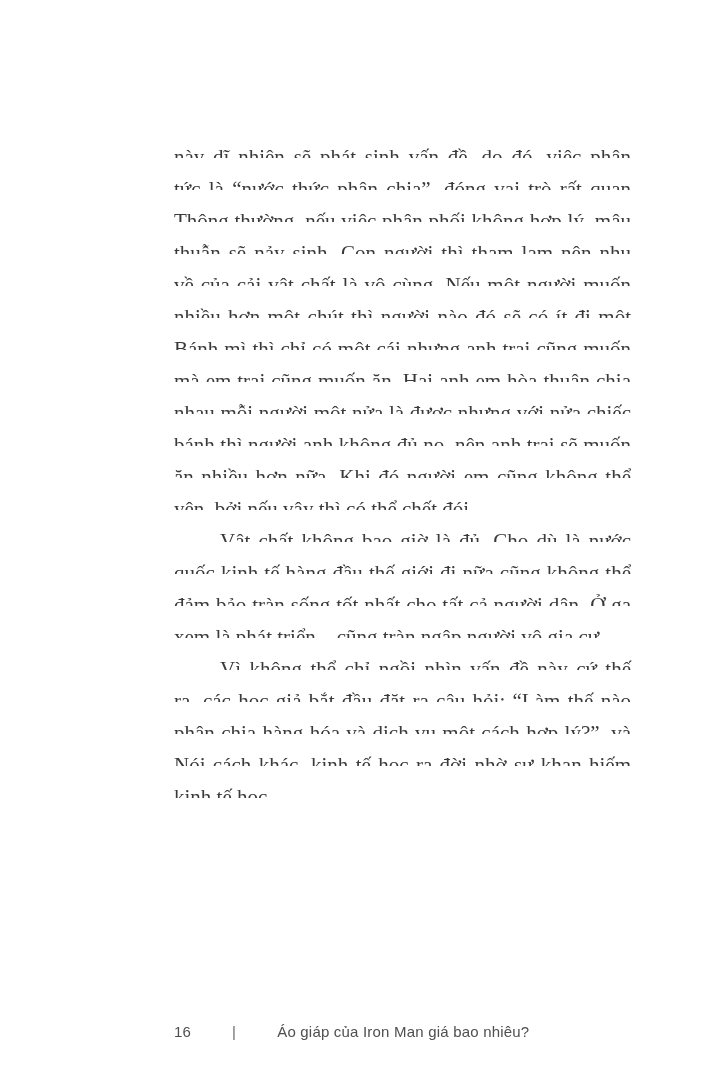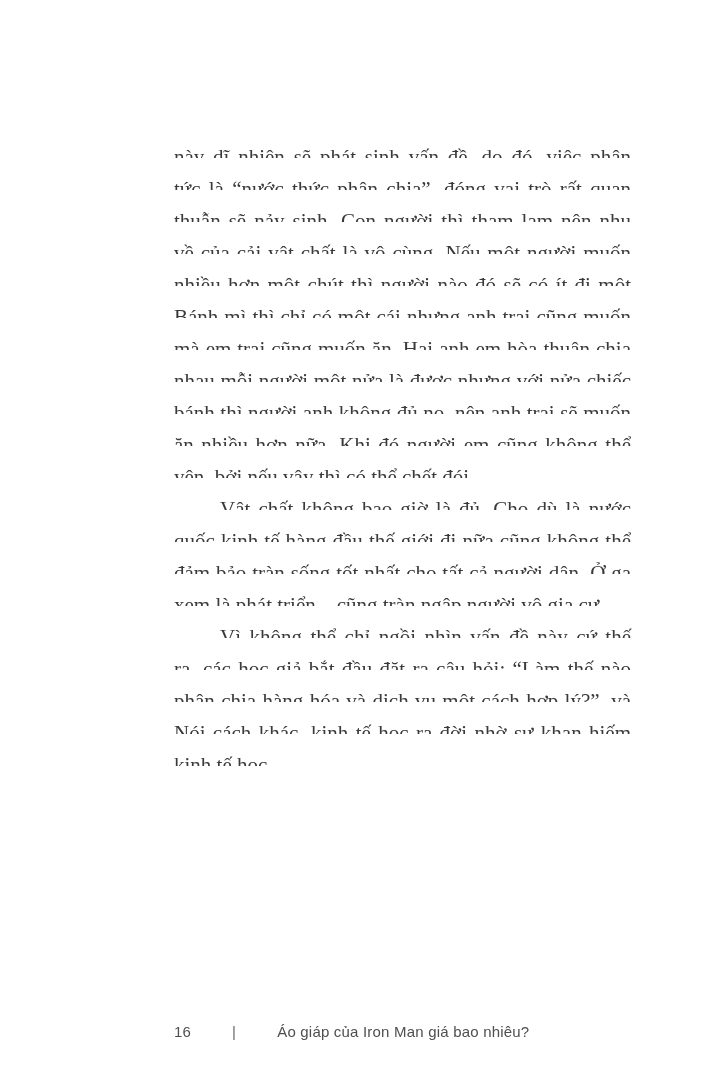--- a/index.html
+++ b/index.html
@@ -60,20 +60,21 @@
     font-weight: 300;
   }
 </style>
 </head>
 <body>
 
 <div class="page">
   <div class="text-block">
       <div class="line">này dĩ nhiên sẽ phát sinh vấn đề, do đó, việc phân phối,</div>
       <div class="line">tức là “nước thức phân chia”, đóng vai trò rất quan trọng.</div>
+      <div class="line">Thông thường, nếu việc phân phối không hợp lý, mâu</div>
       <div class="line">thuẫn sẽ nảy sinh. Con người thì tham lam nên nhu cầu</div>
       <div class="line">về của cải vật chất là vô cùng. Nếu một người muốn có</div>
       <div class="line">nhiều hơn một chút thì người nào đó sẽ có ít đi một chút.</div>
       <div class="line">Bánh mì thì chỉ có một cái nhưng anh trai cũng muốn ăn</div>
       <div class="line">mà em trai cũng muốn ăn. Hai anh em hòa thuận chia</div>
       <div class="line">nhau mỗi người một nửa là được nhưng với nửa chiếc</div>
       <div class="line">bánh thì người anh không đủ no, nên anh trai sẽ muốn</div>
       <div class="line">ăn nhiều hơn nữa. Khi đó người em cũng không thể nhiều</div>
       <div class="line last">yên, bởi nếu vậy thì có thể chết đói.</div>
       <div class="line indent">Vật chất không bao giờ là đủ. Cho dù là nước cường</div>

